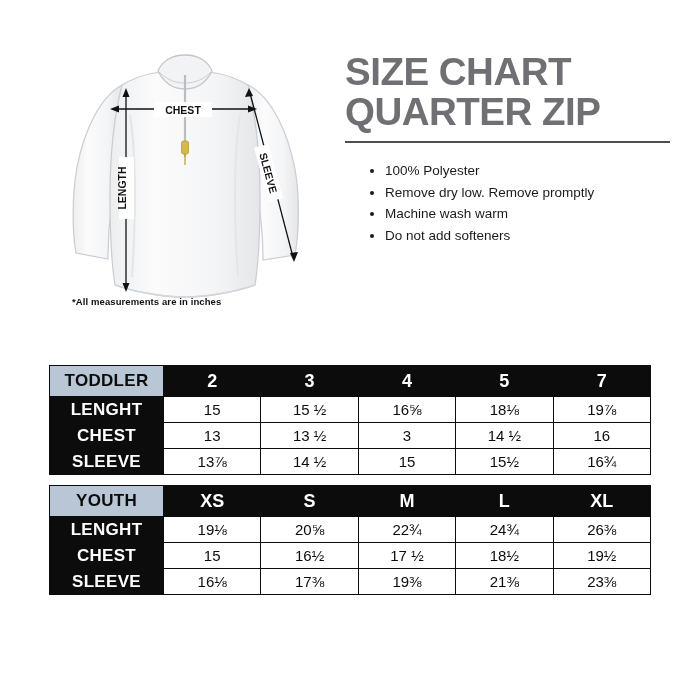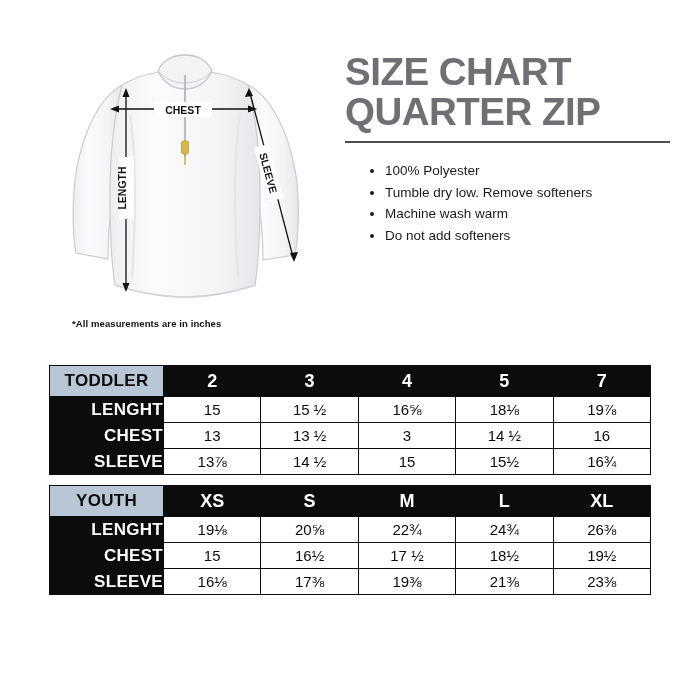--- a/index.html
+++ b/index.html
@@ -15,21 +15,21 @@
   
   .top { position: relative; height: 345px; }
 
   
   .garment-area {
     position: absolute; left: 50px; top: 45px; width: 290px; height: 275px;
   }
   .garment-svg { display: block; }
 
   .measure-note {
-    position: absolute; left: 72px; top: 318px;
+    position: absolute; left: 72px; top: 296px;
     font-size: 9.5px; font-weight: bold; color: #111;
     letter-spacing: .1px;
   }
 
   
   .right-col {
     position: absolute; left: 345px; top: 52px; width: 325px;
   }
   .title {
     font-size: 38.5px; line-height: 40px;
@@ -85,21 +85,21 @@
   .sub-years {
     background: #0c0c0c;
     color: #ffffff;
     font-size: 11.5px;
     height: 22px;
   }
   .row-label {
     background: #0c0c0c;
     color: #ffffff;
     font-size: 17px;
-    text-align: right;
+    text-align: center;
     letter-spacing: .3px;
   }
   .val { font-size: 15px; font-weight: normal; }
   .gap { height: 10px; }
 </style>
 </head>
 <body>
 
 <div class="page">
 
@@ -161,21 +161,21 @@
     </div>
 
     <div class="measure-note">*All measurements are in inches</div>
 
     <div class="right-col">
       <div class="title">SIZE CHART</div>
       <div class="title">QUARTER ZIP</div>
       <div class="rule"></div>
       <ul class="care-list">
         <li>100% Polyester</li>
-        <li>Tumble dry low. Remove softeners</li>
+        <li>Remove dry low. Remove promptly</li>
         <li>Machine wash warm</li>
         <li>Do not add softeners</li>
       </ul>
     </div>
   </div>
 
   <div class="tables">
 
     <table>
       <colgroup>

